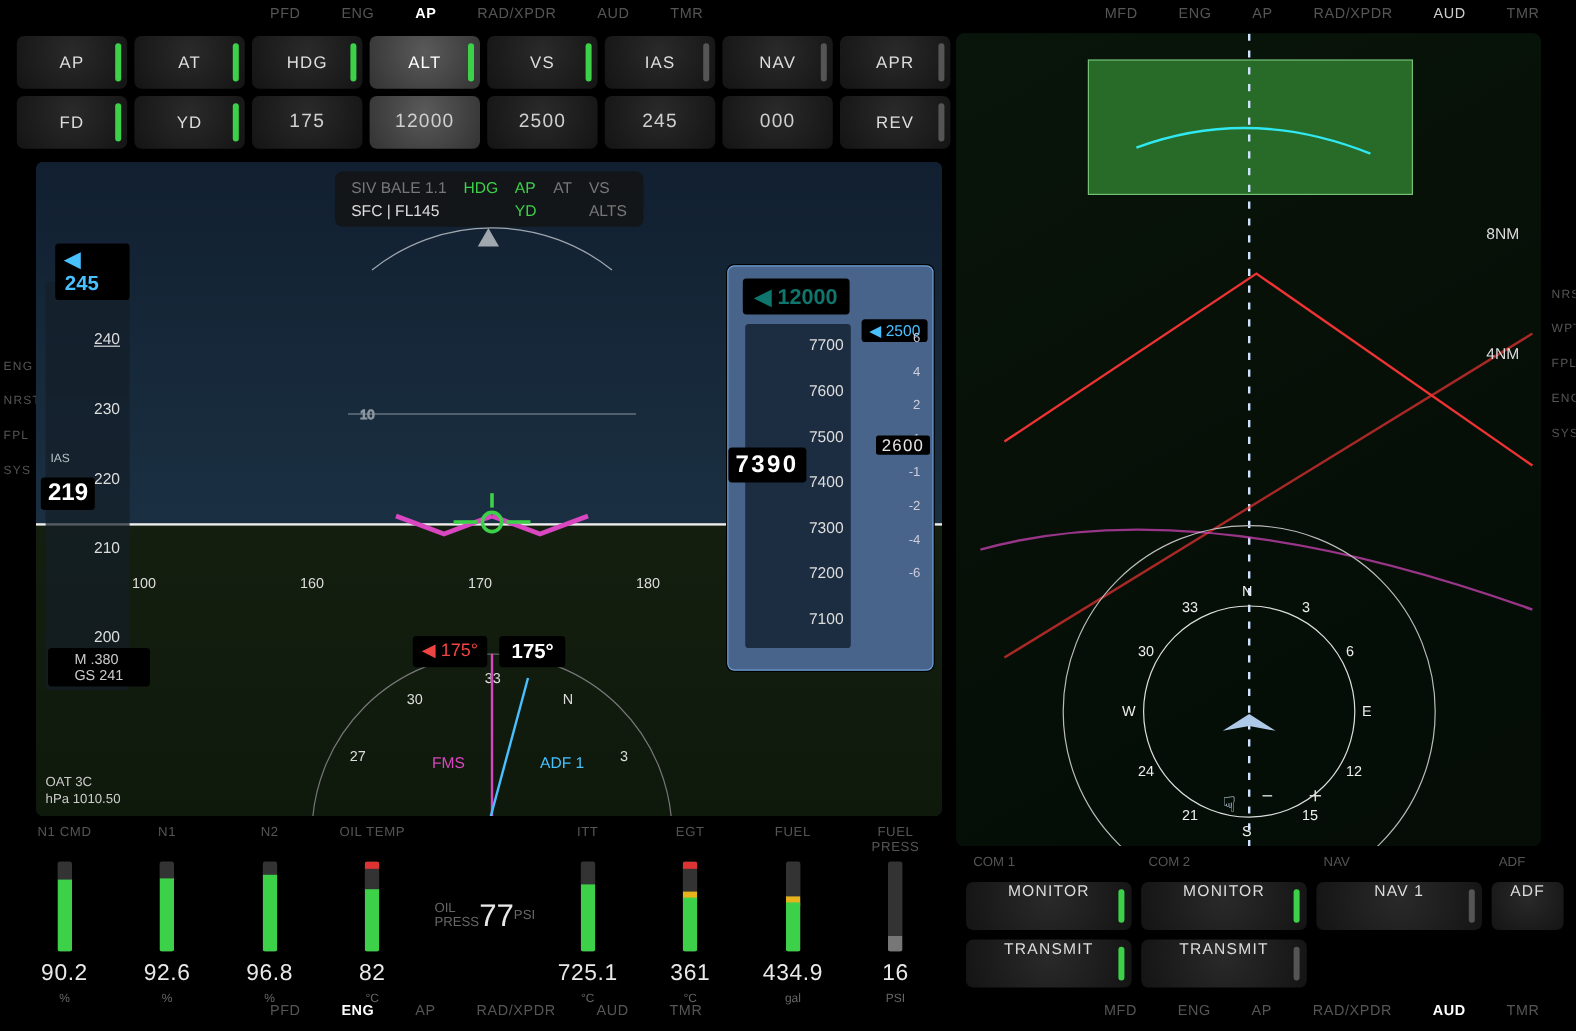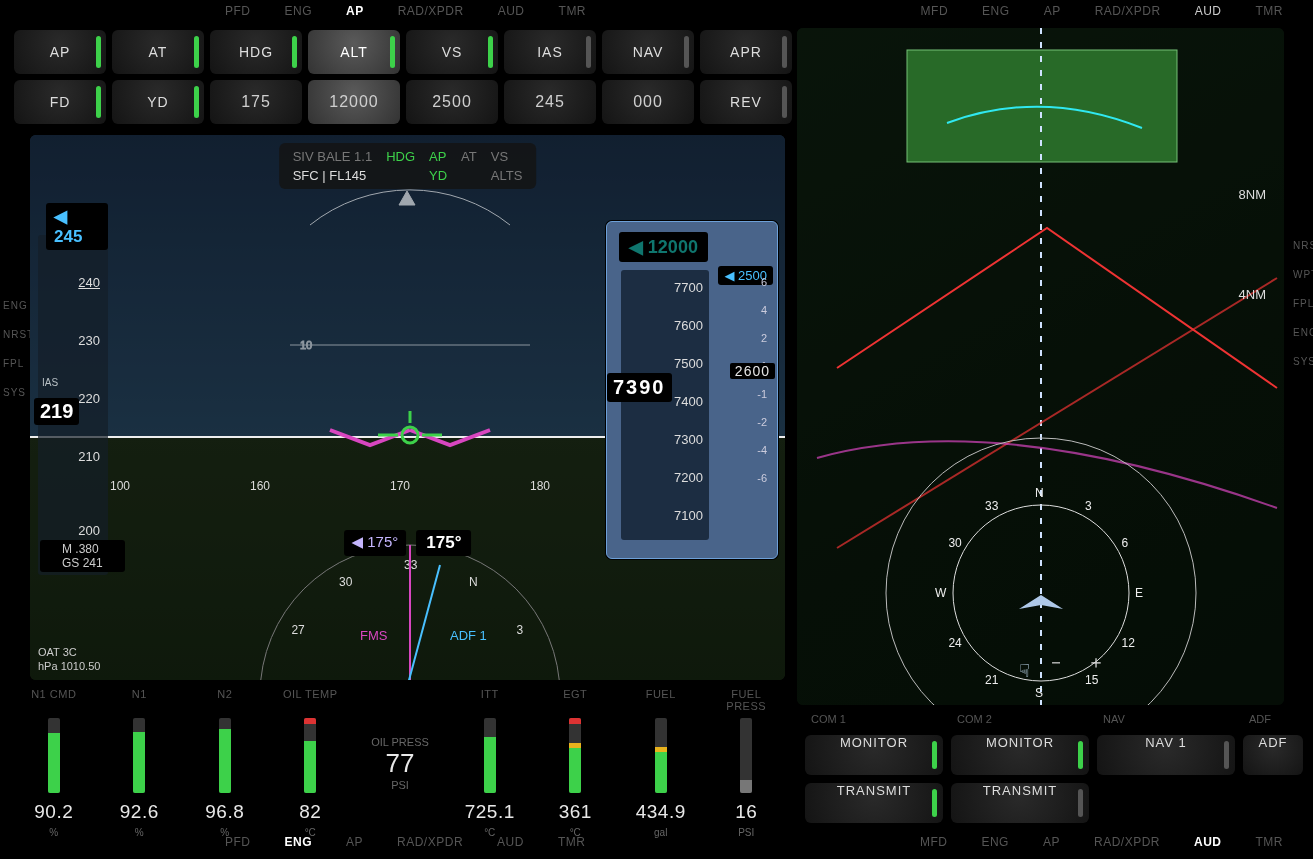--- a/index.html
+++ b/index.html
@@ -48,39 +48,39 @@
   .alt-pop .tgt{position:absolute;left:12px;top:10px;background:#000;color:#0f766e;padding:4px 10px;font-size:18px;font-weight:700;border-radius:3px}
   .alt-pop .tape{position:absolute;left:14px;top:48px;width:88px;height:270px;background:#1c2d42;border-radius:3px;overflow:hidden}
   .alt-pop .tape .lbl{position:absolute;right:6px;color:#ddd;font-size:13px}
   .alt-pop .box{position:absolute;left:0px;top:45%;background:#000;color:#fff;padding:3px 6px;font-size:20px;font-weight:700;border-radius:3px;letter-spacing:2px}
   .alt-pop .vs-tape{position:absolute;right:6px;top:44px;width:46px;height:250px}
   .alt-pop .vs-tape .v{position:absolute;right:4px;color:#ccd;font-size:11px}
   .alt-pop .vs-tgt{position:absolute;right:4px;top:44px;background:#000;color:#49c0ff;padding:2px 6px;font-size:13px;border-radius:3px}
   .alt-pop .vs-box{position:absolute;right:2px;top:42%;background:#000;color:#e5e5e5;padding:0 5px;font-size:14px;letter-spacing:1px;border-radius:2px}
   
   .hdg-box{position:absolute;top:395px;left:50%;transform:translateX(-50%);display:flex;gap:10px;z-index:3}
-  .hdg-bug{background:#000;color:#c4b5fd;padding:3px 8px;font-size:15px;border-radius:3px}
+  .hdg-bug{background:#000;color:#ef4444;padding:3px 8px;font-size:15px;border-radius:3px}
   .hdg-cur{background:#000;color:#fff;padding:3px 10px;font-size:17px;font-weight:700;border-radius:3px}
   
   .mfd{position:absolute;right:29px;top:28px;width:487px;height:677px;border-radius:6px;
        background:linear-gradient(150deg,#122915,#0c1f0e 60%,#0a1a0c);overflow:hidden}
   .mfd::after{content:"";position:absolute;inset:0;background:rgba(0,0,0,.5)}
   .mfd svg{position:absolute;inset:0;z-index:1}
   .mfd .ranges{position:absolute;right:18px;top:50%;color:#ddd;z-index:2;font-size:13px}
   
   .eng{position:absolute;left:20px;top:688px;width:760px;height:150px;display:flex;gap:18px;color:#bbb;font-size:11px}
   .eng .g{flex:1;display:flex;flex-direction:column;align-items:center;gap:4px}
   .eng .g .name{color:#555;font-size:11px;letter-spacing:.5px;height:24px;text-align:center}
   .eng .g .bar{width:12px;flex:1;background:#333;border-radius:2px;position:relative;overflow:hidden;margin:2px 0 4px}
   .eng .g .bar .fill{position:absolute;left:0;right:0;bottom:0;background:#3dd14a}
   .eng .g .bar .red{position:absolute;left:0;right:0;top:0;height:6px;background:#d33}
   .eng .g .bar .amber{position:absolute;left:0;right:0;height:8px;background:#e8b21d}
   .eng .g .val{color:#e8e8e8;font-size:19px;letter-spacing:.5px}
   .eng .g .unit{color:#666;font-size:10px}
-  .eng .oilpress{display:flex;flex-direction:column;align-items:center;justify-content:center;width:76px}
+  .eng .oilpress{display:flex;flex-direction:row;align-items:center;width:76px}
   .eng .oilpress .lbl{color:#666;font-size:11px}
   .eng .oilpress .v{color:#e8e8e8;font-size:26px}
   
   .radios{position:absolute;right:10px;bottom:36px;display:flex;gap:8px;z-index:2}
   .radios .col{display:flex;flex-direction:column;gap:8px}
   .radio-btn{width:138px;height:40px;background:radial-gradient(circle at 50% 30%,#2a2a2a,#141414);border-radius:6px;
              display:flex;align-items:flex-start;justify-content:center;position:relative;color:#ddd;font-size:13px;letter-spacing:1px;cursor:pointer}
   .radio-btn .bar{position:absolute;right:6px;top:6px;bottom:6px;width:5px;border-radius:3px;background:#555}
   .radio-btn.on .bar{background:#3dd14a}
   .radio-lbl{color:#555;font-size:11px;margin:2px 0 2px 6px}

